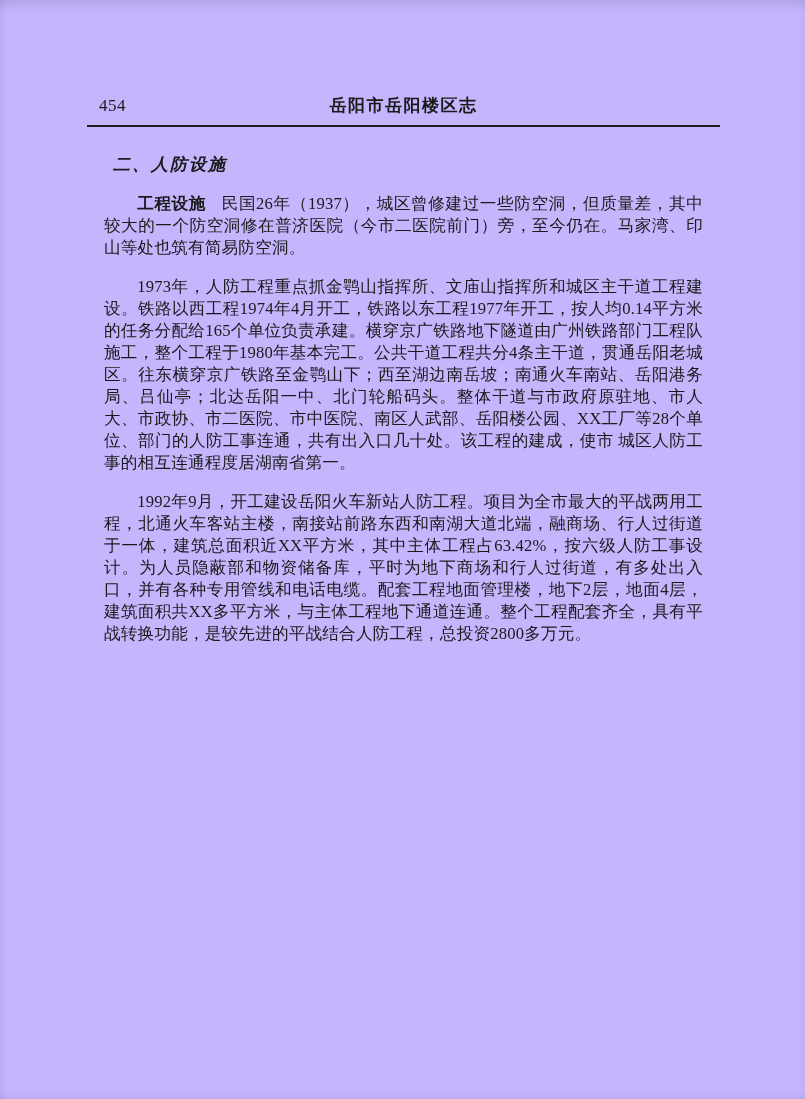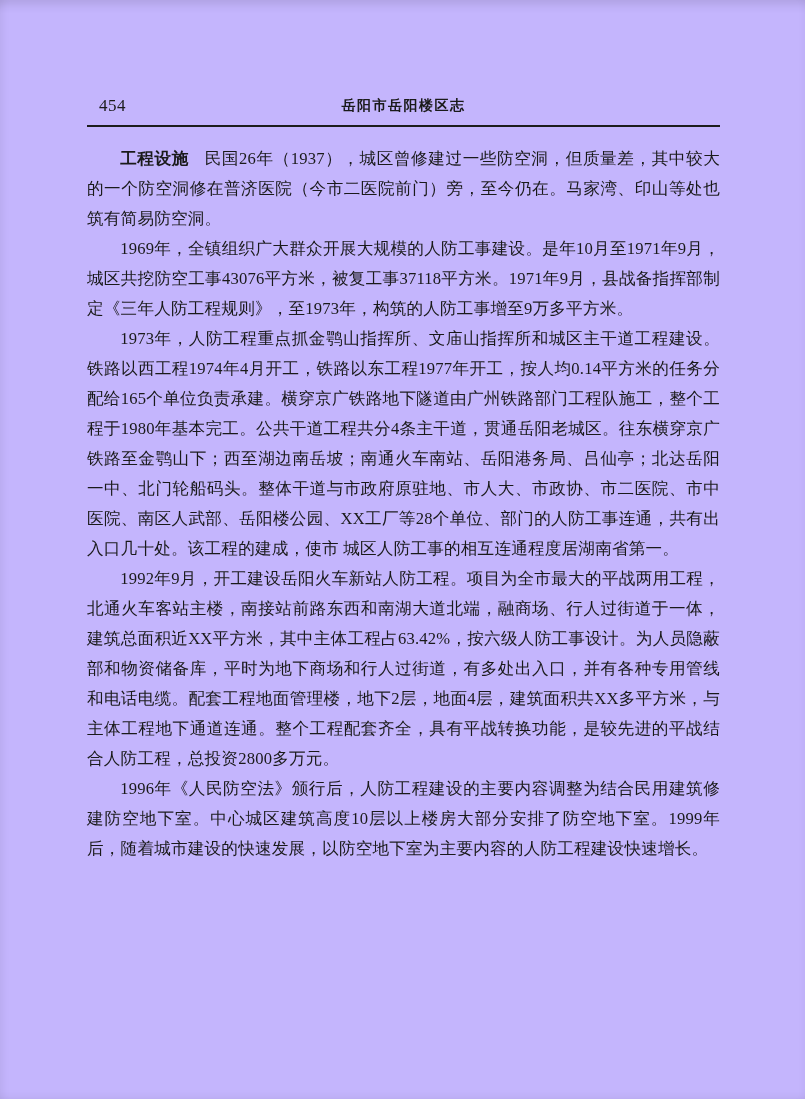--- a/index.html
+++ b/index.html
@@ -29,68 +29,67 @@
   }
   .pageno{
     position:absolute;left:12px;top:0;
     font-size:17px;
     letter-spacing:0.5px;
   }
   .book-title{
     display:block;
     text-align:center;
     font-weight:bold;
-    font-size:14px;
+    font-size:17px;
     letter-spacing:1.5px;
   }
   .head-rule{
     height:0;
     border-bottom:2.4px solid #1c1c1c;
     margin-top:5px;
   }
   .section-heading{
     margin:26px 0 0 26px;
     font-size:17px;
     font-weight:bold;
     font-style:italic;
     letter-spacing:2px;
   }
   .body-text{
     margin-top:17px;
   }
   .para{
-    margin:0;
+    margin:17px;
     text-indent:2em;
     text-align:justify;
     font-size:16.6px;
-    line-height:30px;
+    line-height:22px;
     letter-spacing:0.2px;
   }
   .lead{
     font-weight:bold;
     margin-right:0.95em;
   }
 </style>
 </head>
 <body>
 
 <div class="scan">
   <div class="page">
 
     <div class="running-head">
       <span class="pageno">454</span>
       <span class="book-title">岳阳市岳阳楼区志</span>
     </div>
 
     <div class="head-rule"></div>
 
+    <h2 class="section-heading">二、人防设施</h2>
 
     <div class="body-text">
         <p class="para"><b class="lead">工程设施</b><span>民国26年（1937），城区曾修建过一些防空洞，但质量差，其中较大的一个防空洞修在普济医院（今市二医院前门）旁，至今仍在。马家湾、印山等处也筑有简易防空洞。</span></p>
-        <p class="para"><span>1969年，全镇组织广大群众开展大规模的人防工事建设。是年10月至1971年9月，城区共挖防空工事43076平方米，被复工事37118平方米。1971年9月，县战备指挥部制定《三年人防工程规则》，至1973年，构筑的人防工事增至9万多平方米。</span></p>
         <p class="para"><span>1973年，人防工程重点抓金鹗山指挥所、文庙山指挥所和城区主干道工程建设。铁路以西工程1974年4月开工，铁路以东工程1977年开工，按人均0.14平方米的任务分配给165个单位负责承建。横穿京广铁路地下隧道由广州铁路部门工程队施工，整个工程于1980年基本完工。公共干道工程共分4条主干道，贯通岳阳老城区。往东横穿京广铁路至金鹗山下；西至湖边南岳坡；南通火车南站、岳阳港务局、吕仙亭；北达岳阳一中、北门轮船码头。整体干道与市政府原驻地、市人大、市政协、市二医院、市中医院、南区人武部、岳阳楼公园、XX工厂等28个单位、部门的人防工事连通，共有出入口几十处。该工程的建成，使市 城区人防工事的相互连通程度居湖南省第一。</span></p>
         <p class="para"><span>1992年9月，开工建设岳阳火车新站人防工程。项目为全市最大的平战两用工程，北通火车客站主楼，南接站前路东西和南湖大道北端，融商场、行人过街道于一体，建筑总面积近XX平方米，其中主体工程占63.42%，按六级人防工事设计。为人员隐蔽部和物资储备库，平时为地下商场和行人过街道，有多处出入口，并有各种专用管线和电话电缆。配套工程地面管理楼，地下2层，地面4层，建筑面积共XX多平方米，与主体工程地下通道连通。整个工程配套齐全，具有平战转换功能，是较先进的平战结合人防工程，总投资2800多万元。</span></p>
-        <p class="para"><span>1996年《人民防空法》颁行后，人防工程建设的主要内容调整为结合民用建筑修建防空地下室。中心城区建筑高度10层以上楼房大部分安排了防空地下室。1999年后，随着城市建设的快速发展，以防空地下室为主要内容的人防工程建设快速增长。</span></p>
         <p class="para"></p>
       </div>
 
   </div>
 </div>
 
 </body></html>

